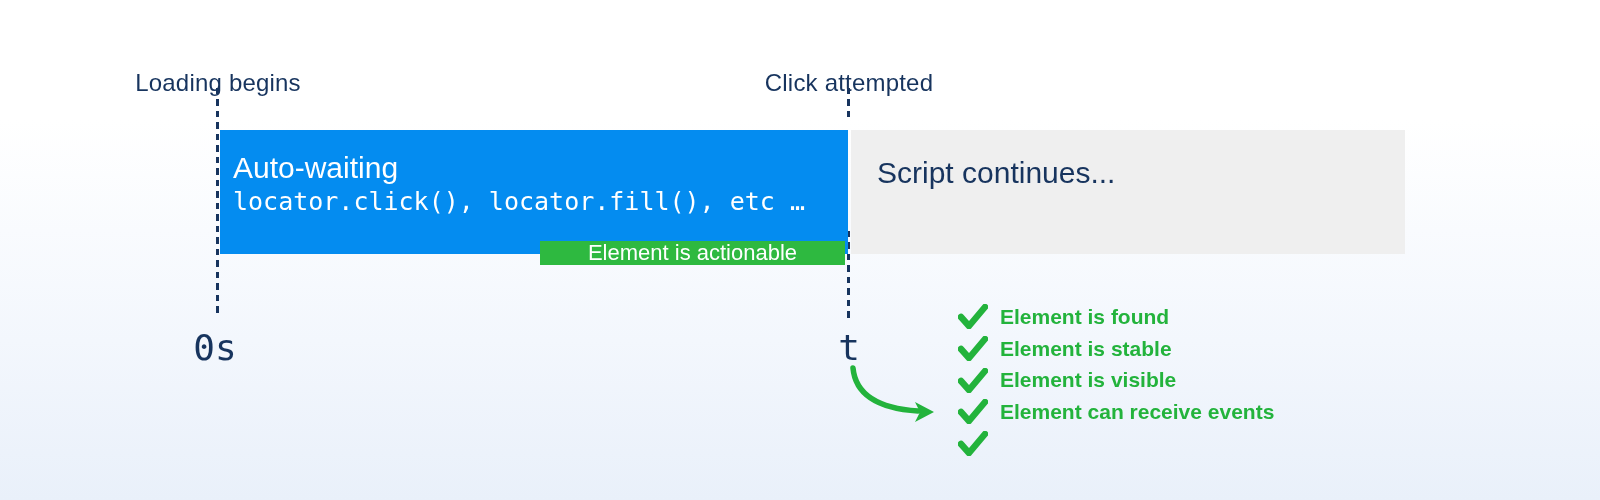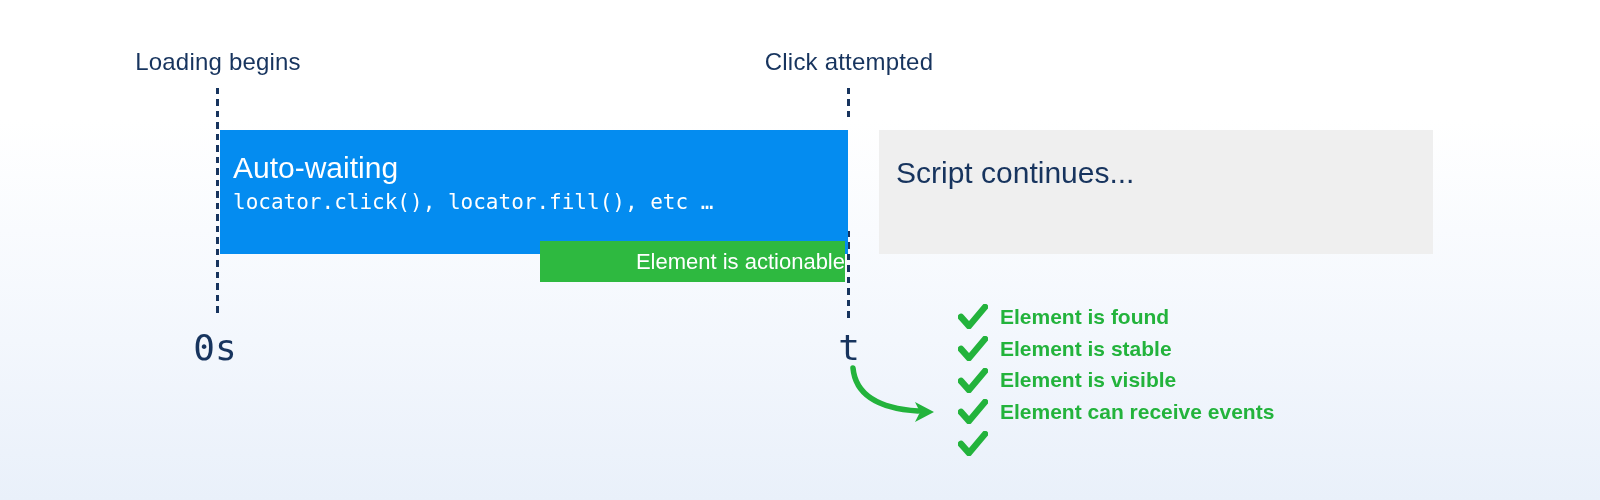--- a/index.html
+++ b/index.html
@@ -13,20 +13,21 @@
 
   
   .evt-label{
     position:absolute;
     transform:translateX(-50%);
     font-size:24px;
     font-weight:500;
     letter-spacing:.2px;
     color:var(--navy,#17345e);
     white-space:nowrap;
+    margin-top:21px;
   }
   #lbl-start{left:218px;top:48px;}
   #lbl-end{left:849px;top:48px;text-align:right;}
 
   
   .dashline{
     position:absolute;
     width:3px;
     background:repeating-linear-gradient(
       to bottom,
@@ -40,40 +41,39 @@
   
   .bar{position:absolute;box-sizing:border-box;top:130px;height:124px;}
   .bar-blue{
     left:220px;width:628px;
     background:var(--blue,#048cf0);
     padding:18px 0 0 13px;
   }
   .bar-gray{
     left:851px;width:554px;
     background:var(--graybar,#efefef);
-    padding:23px 0 0 17px;
-    margin-left:28px;
+    padding:23px 0 0 26px;
   }
   .bar-title{
     font-size:30px;line-height:40px;font-weight:500;
     color:#ffffff;white-space:nowrap;
   }
   .bar-title.on-gray{color:var(--navy,#17345e);}
   .bar-code{
     font-family:"DejaVu Sans Mono", monospace;
-    font-size:21px;line-height:28px;
+    font-size:25px;line-height:28px;
     color:#ffffff;white-space:nowrap;
   }
 
   
   .badge{
     position:absolute;
-    left:540px;top:241px;width:305px;height:41px;
+    left:540px;top:241px;width:305px;height:24px;
     background:var(--green_badge,#2eb940);
-    display:flex;align-items:center;justify-content:flex-end;
+    display:flex;align-items:center;justify-content:center;
     color:#ffffff;font-size:22px;font-weight:500;
     white-space:nowrap;
   }
 
   
   .tick{
     position:absolute;
     transform:translate(-50%,-50%);
     font-family:"DejaVu Sans Mono", monospace;
     font-size:36px;

